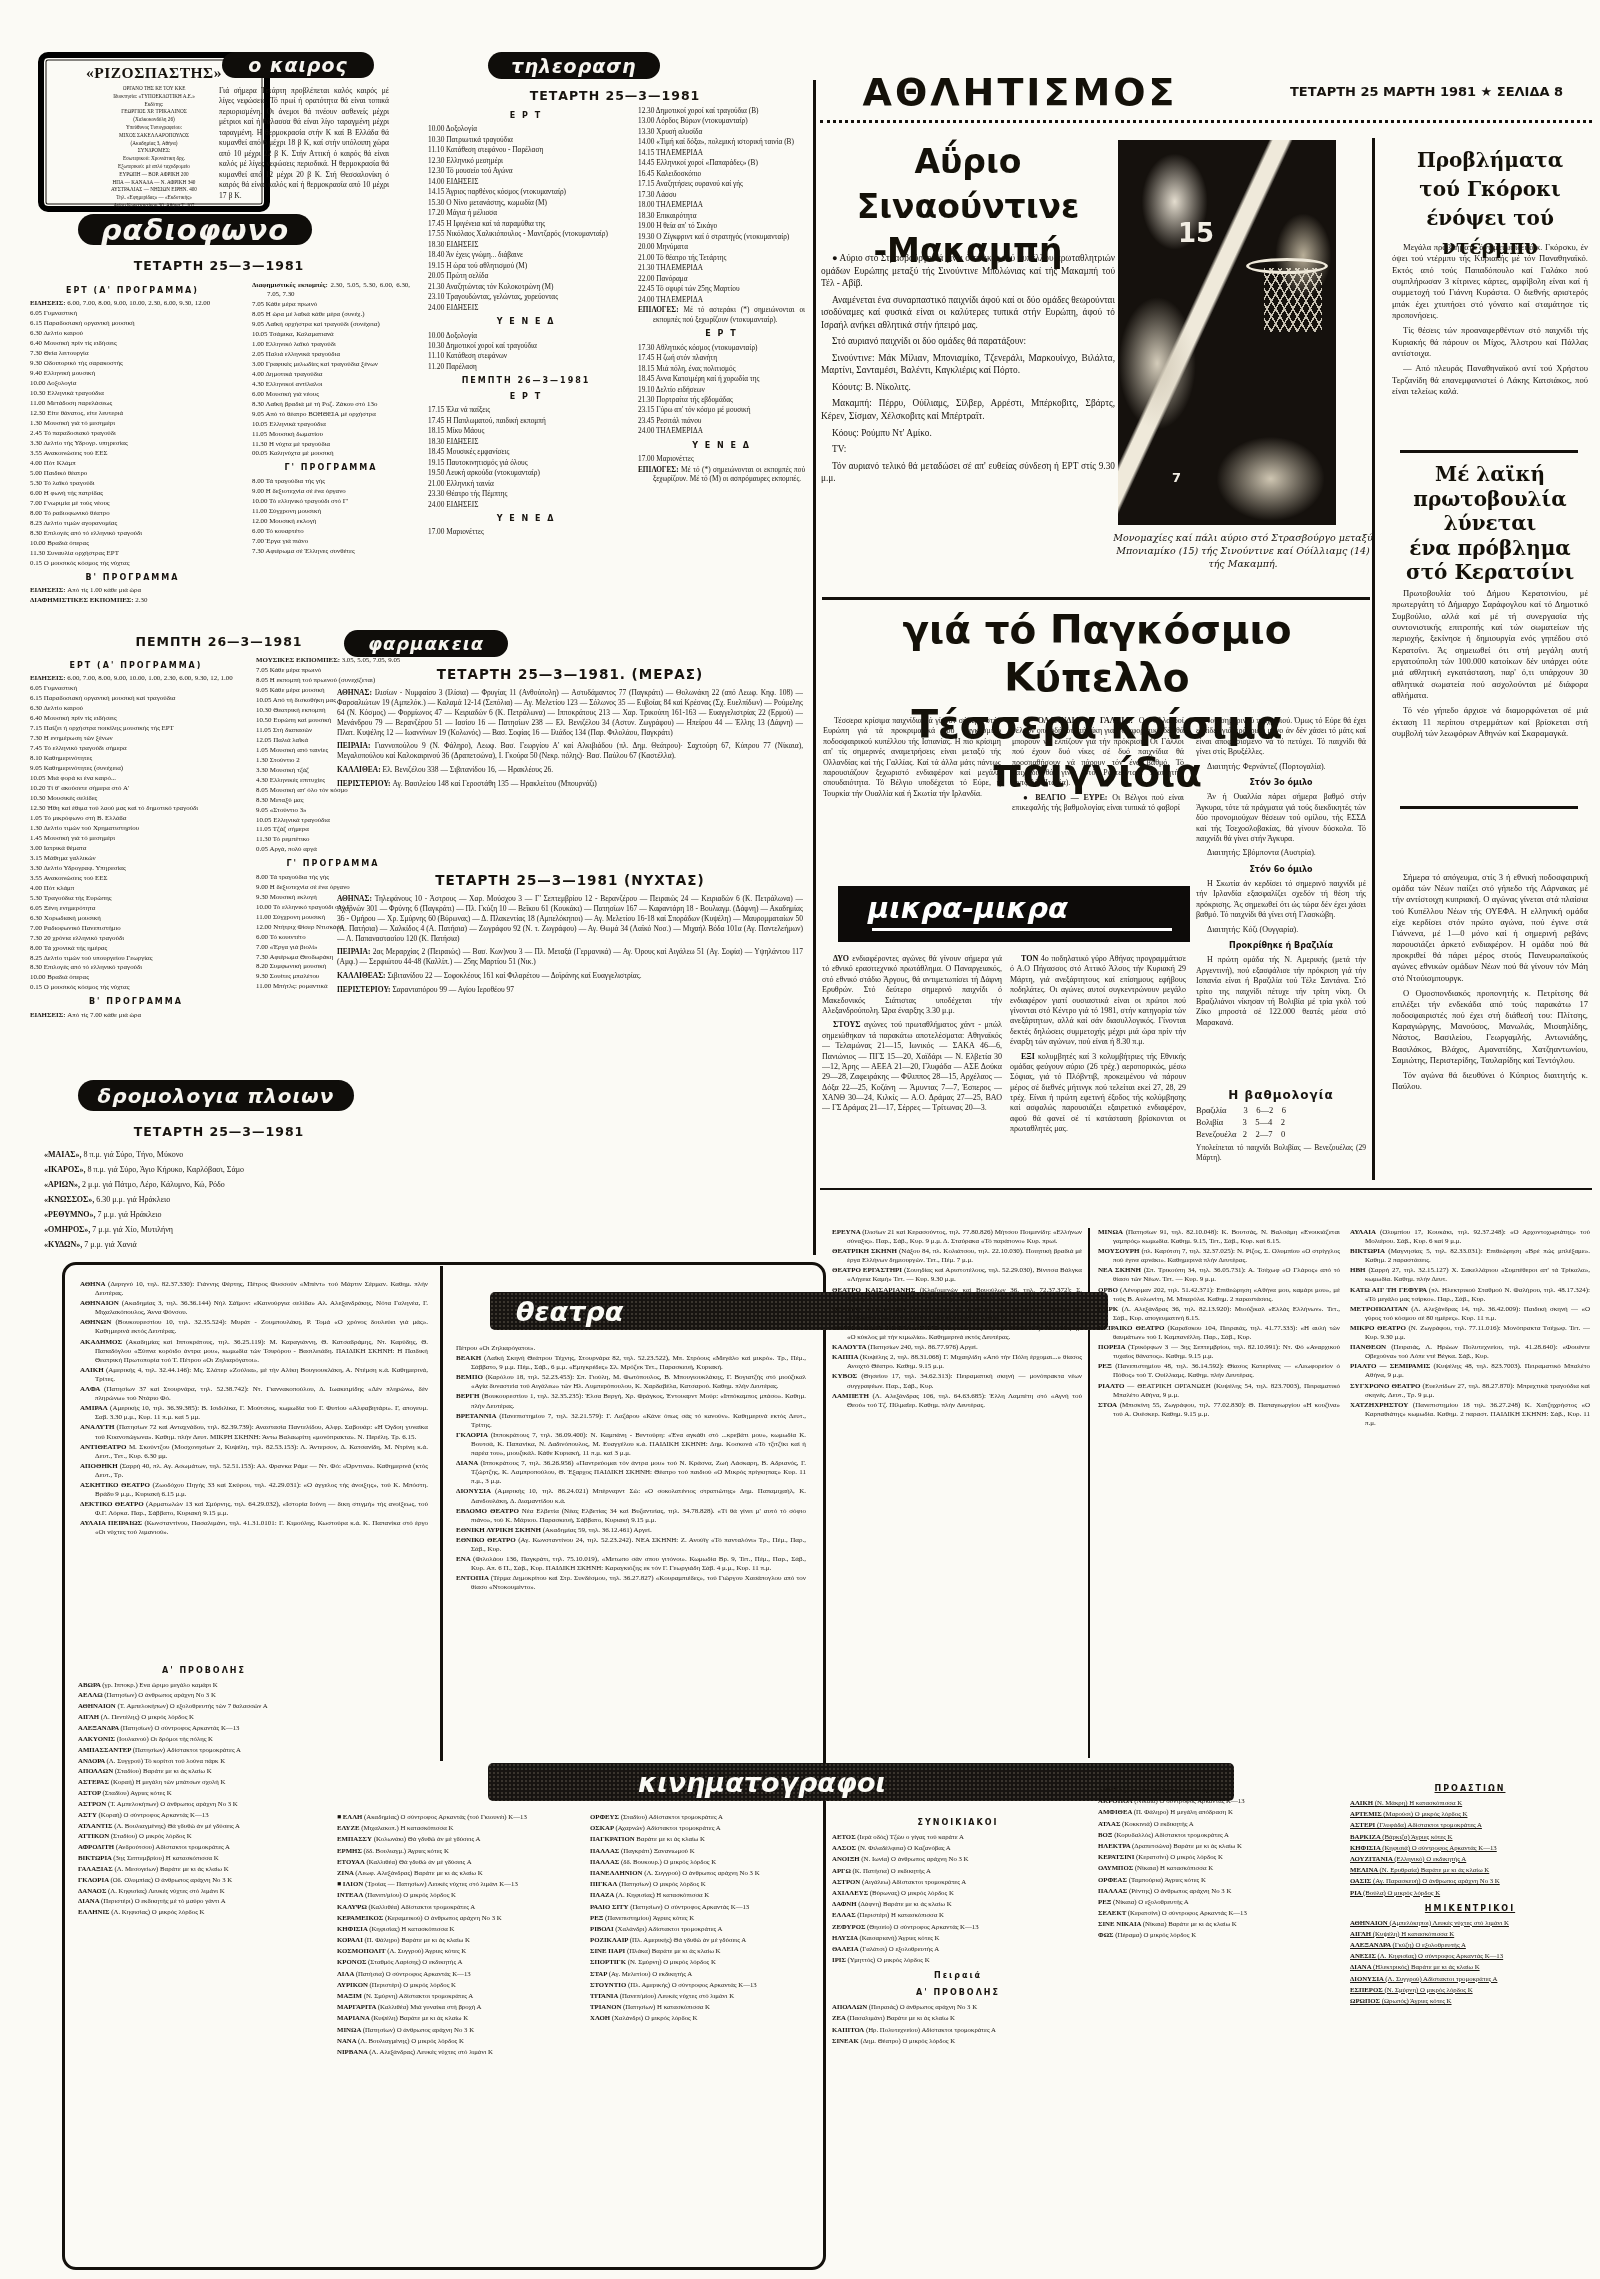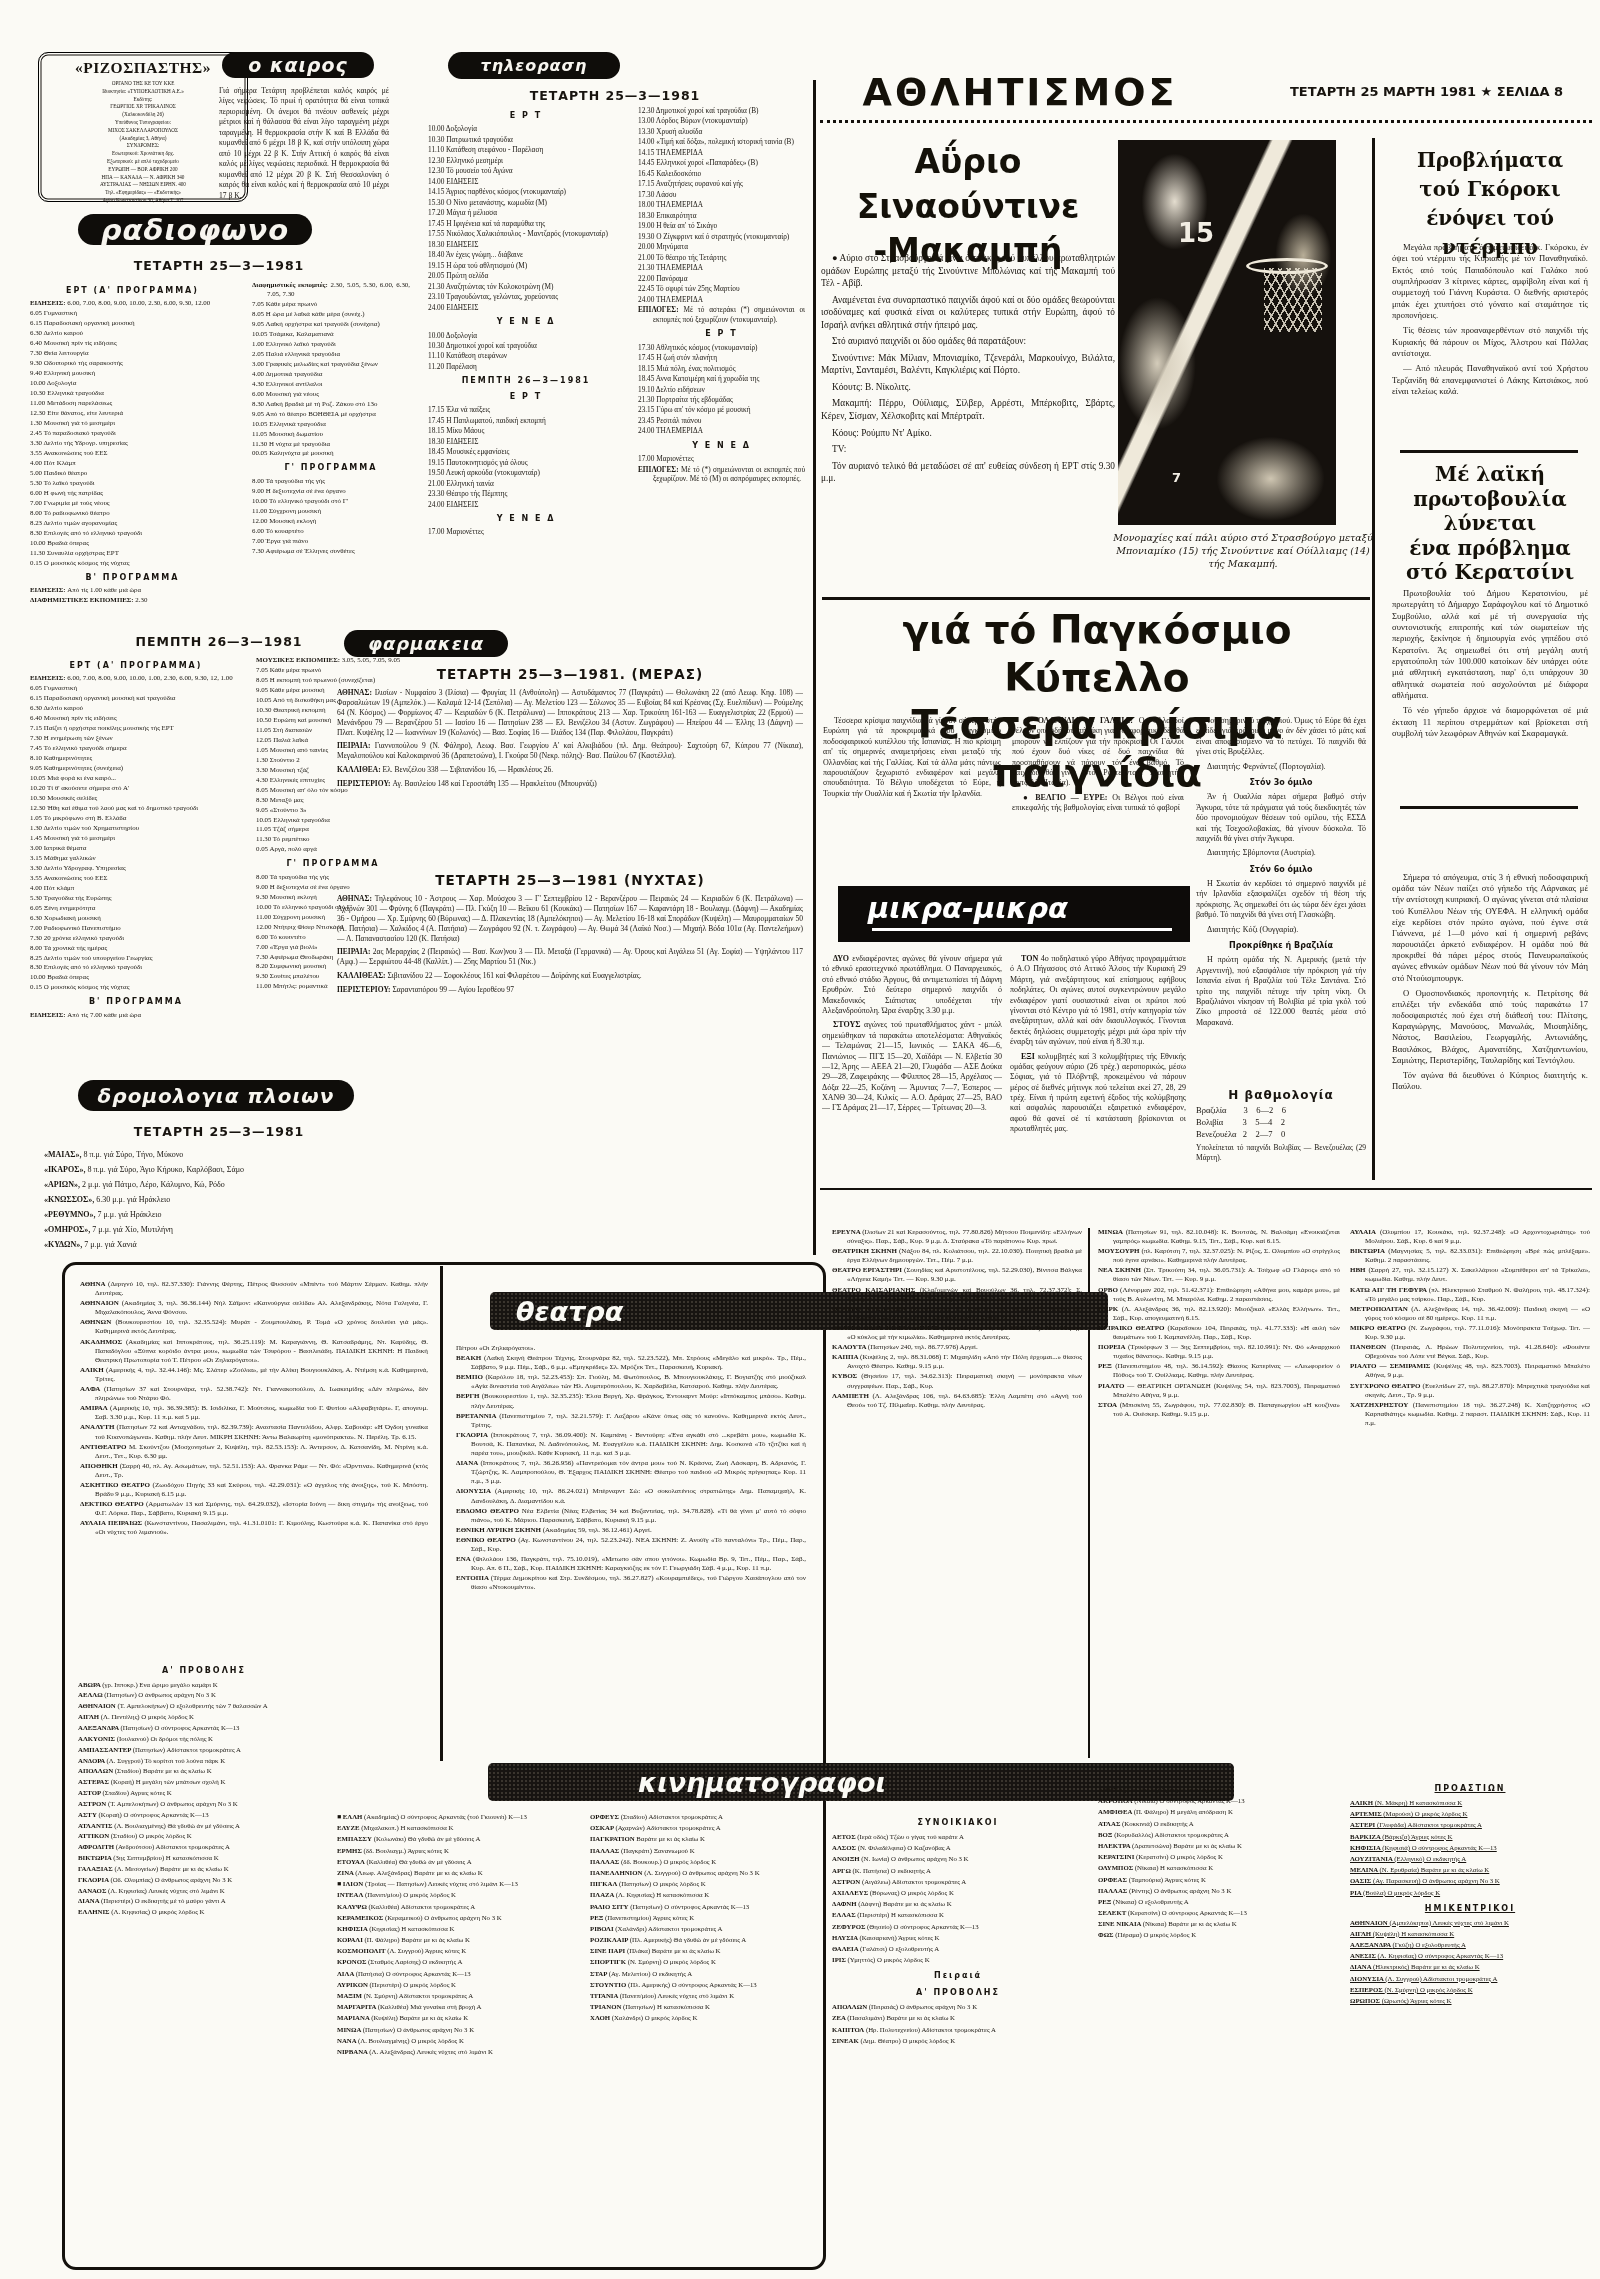--- a/index.html
+++ b/index.html
@@ -50,21 +50,21 @@
   #net{position:absolute;right:14px;top:128px;width:58px;height:64px;opacity:.85;
        background:repeating-linear-gradient(60deg,transparent 0 6px,#e8e2d2 6px 7.5px),
                   repeating-linear-gradient(-60deg,transparent 0 6px,#e8e2d2 6px 7.5px);}
   #rim{position:absolute;right:8px;top:118px;width:76px;height:10px;border:3px solid #efe9da;border-radius:50%;}
 </style>
 </head>
 <body>
 
 <div id="page">
 
-  <div class="abs" id="masthead" style="left:38px;top:52px;width:172px;height:140px;border:1px solid #000000;border-radius:10px;padding:4px 18px;box-shadow:0 0 0 1.5px #fbfaf5 inset,0 0 0 2.5px #14110d inset;">
+  <div class="abs" id="masthead" style="left:38px;top:52px;width:172px;height:140px;border:6px solid #000000;border-radius:10px;padding:4px 24px;box-shadow:0 0 0 1.5px #fbfaf5 inset,0 0 0 2.5px #14110d inset;">
     <div class="mast-title">«ΡΙΖΟΣΠΑΣΤΗΣ»</div>
     <div class="tinylist">
         <div class="mast-line">ΟΡΓΑΝΟ ΤΗΣ ΚΕ ΤΟΥ ΚΚΕ</div>
         <div class="mast-line">Ιδιοκτησία: «ΤΥΠΟΕΚΔΟΤΙΚΗ Α.Ε.»</div>
         <div class="mast-line">Εκδότης:</div>
         <div class="mast-line">ΓΕΩΡΓΙΟΣ ΧΡ. ΤΡΙΚΑΛΙΝΟΣ</div>
         <div class="mast-line">(Χαλκοκονδύλη 26)</div>
         <div class="mast-line">Υπεύθυνος Τυπογραφείου:</div>
         <div class="mast-line">ΜΙΧΟΣ ΣΑΚΕΛΛΑΡΟΠΟΥΛΟΣ</div>
         <div class="mast-line">(Ακαδημίας 3, Αθήνα)</div>
@@ -77,21 +77,21 @@
         <div class="mast-line">Τηλ. «Εφημερίδας» — «Εκδοτικής»</div>
         <div class="mast-line">Αγίου Κωνσταντίνου 30, Αθήνα Τ. 107</div>
       </div>
   </div>
 
   <div class="abs pill" style="left:222px;top:52px;width:152px;height:26px;font-size:19px;font-style:italic;">
     <span>ο καιρος</span>
   </div>
   <div class="abs small-just" style="left:219px;top:86px;width:170px;font-size:7.6px;line-height:1.38;">Γιά σήμερα Τετάρτη προβλέπεται καλός καιρός μέ λίγες νεφώσεις. Τό πρωί ή ορατότητα θά είναι τοπικά περιορισμένη. Οι άνεμοι θά πνέουν ασθενείς μέχρι μέτριοι καί ή θάλασσα θά είναι λίγο ταραγμένη μέχρι ταραγμένη. Η θερμοκρασία στήν Κ καί Β Ελλάδα θά κυμανθεί από 6 μέχρι 18 β Κ, καί στήν υπόλοιπη χώρα από 10 μέχρι 22 β Κ. Στήν Αττική ό καιρός θά είναι καλός μέ λίγες νεφώσεις περιοδικά. Η θερμοκρασία θά κυμανθεί από 12 μέχρι 20 β Κ. Στή Θεσσαλονίκη ό καιρός θά είναι καλός καί ή θερμοκρασία από 10 μέχρι 17 β Κ.</div>
 
-  <div class="abs pill" style="left:448px;top:52px;width:172px;height:27px;font-size:16px;font-style:italic;">
+  <div class="abs pill" style="left:488px;top:52px;width:172px;height:27px;font-size:19px;font-style:italic;">
     <span>τηλεοραση</span>
   </div>
   <div class="abs datehead" style="left:425px;top:88px;width:380px;">ΤΕΤΑΡΤΗ 25—3—1981</div>
   <div class="abs listing" style="left:428px;top:106px;width:196px;">
       <div class="li-item hdr">Ε Ρ Τ</div>
       <div class="li-item">10.00 Δοξολογία</div>
       <div class="li-item">10.30 Πατριωτικά τραγούδια</div>
       <div class="li-item">11.10 Κατάθεση στεφάνου - Παρέλαση</div>
       <div class="li-item">12.30 Ελληνικό μεσημέρι</div>
       <div class="li-item">12.30 Τό μουσείο τού Αγώνα</div>

